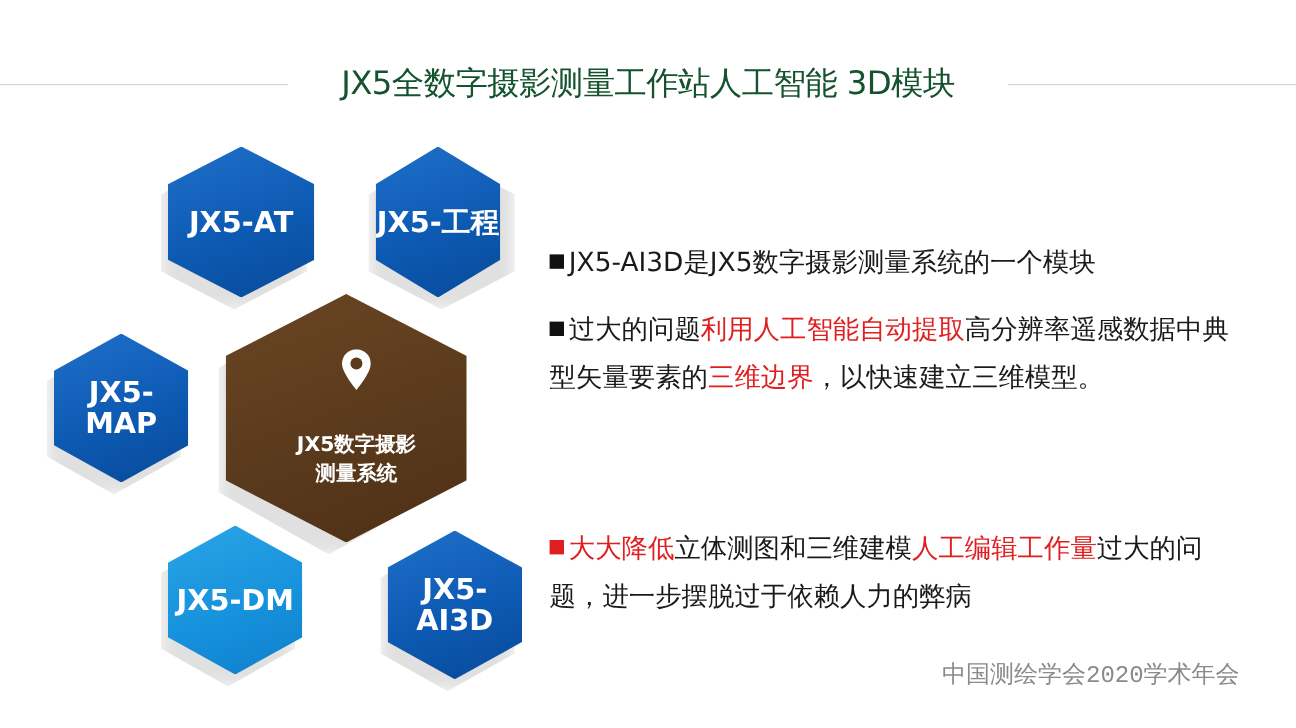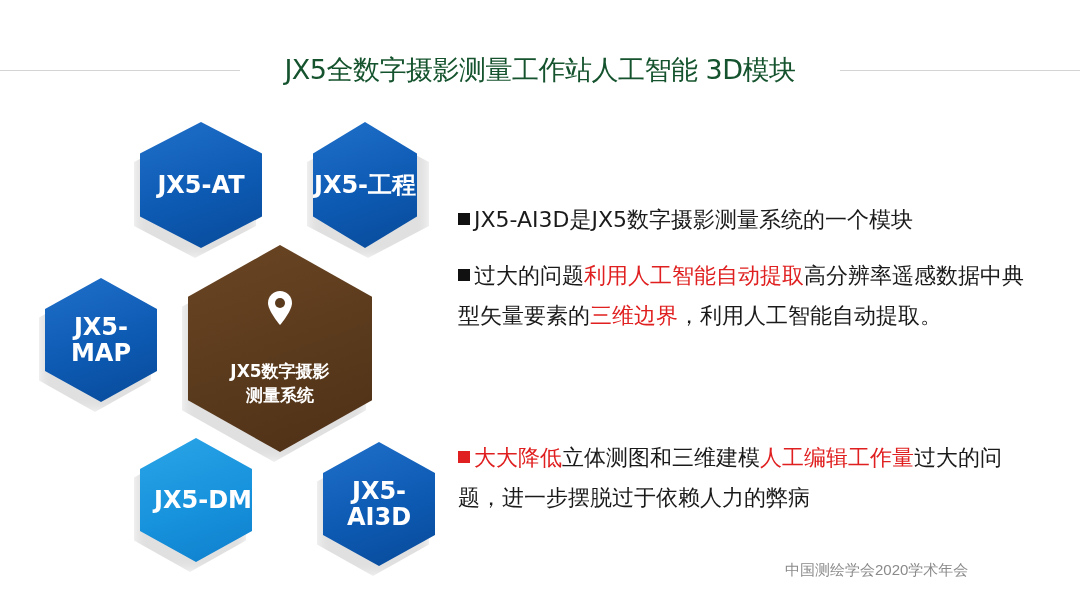--- a/index.html
+++ b/index.html
@@ -24,34 +24,34 @@
     color: #ffffff; font-weight: bold; text-align: center;
   }
   .hex-shadow {
     position: absolute;
     clip-path: polygon(50% 0%, 100% 25%, 100% 75%, 50% 100%, 0% 75%, 0% 25%);
     background: rgba(0,0,0,0.12);
     filter: blur(6px);
   }
   .hex.blue { background: linear-gradient(160deg, #1f6fc8 0%, #0d5ab3 55%, #084a99 100%); }
   .hex.light { background: linear-gradient(160deg, #2aa5e8 0%, #1792dc 55%, #0f7fcc 100%); }
-  .hex.brown { background: linear-gradient(160deg, #6a4523 0%, #5a3a1c 55%, #4e3017 100%); }
+  .hex.brown { background: linear-gradient(160deg, #6a4523 0%, #5a3a1c 55%, #4e3017 100%); padding-left: 17px; }
   .hex .label { font-size: 24px; line-height: 26px; white-space: pre-line; }
   .hex.brown .label { font-size: 17px; line-height: 24px; }
   .pin { width: 24px; height: 34px; margin-bottom: 34px; }
   .bullets {
     position: absolute; left: 458px; top: 200px; width: 600px;
     font-size: 22px; color: #1a1a1a; line-height: 40px;
   }
   .bullet { margin-bottom: 8px; }
   .bullet .sq { display: inline-block; width: 12px; height: 12px; margin-right: 4px; vertical-align: 2px; }
   .red { color: #e02020; }
   .footer {
-    position: absolute; left: 785px; top: 561px; font-family: Liberation Sans, sans-serif;
-    font-size: 15px; color: #8a8a8a;
+    position: absolute; left: 785px; top: 548px; font-family: Liberation Mono, monospace;
+    font-size: 20px; color: #8a8a8a;
   }
   .page-num {
     position: absolute; left: 985px; top: 573px; font-size: 10px; color: #8a8a8a;
     font-family: "DejaVu Serif", serif;
     margin-top: 48px;
   }
 </style>
 </head>
 <body>
 
@@ -78,35 +78,35 @@
 MAP</span>
   </div>
   <div class="hex brown" style="left:188px;top:245px;width:184px;height:207px;">
     <svg class="pin" viewBox="0 0 24 34">
       <path d="M12 0 C5.4 0 0 5.4 0 12 C0 20 12 34 12 34 C12 34 24 20 24 12 C24 5.4 18.6 0 12 0 Z" fill="#ffffff"></path>
       <circle cx="12" cy="12" r="5" fill="#5a3a1c"></circle>
     </svg>
     <span class="label">JX5数字摄影
 测量系统</span>
   </div>
-  <div class="hex light" style="left:140px;top:438px;width:112px;height:124px;align-items:flex-end;">
+  <div class="hex light" style="left:140px;top:438px;width:112px;height:124px;">
     <span class="label">JX5-DM</span>
   </div>
   <div class="hex blue" style="left:323px;top:442px;width:112px;height:124px;">
     <span class="label">JX5-
 AI3D</span>
   </div>
 </div>
 
 <div class="bullets">
   <div class="bullet" style="position:absolute;top:0;text-align:right;">
     <span class="sq" style="background:#111111;"></span><span>JX5-AI3D是JX5数字摄影测量系统的一个模块</span>
   </div>
   <div class="bullet" style="position:absolute;top:56px;width:570px;">
-    <span class="sq" style="background:#111111;"></span><span>过大的问题</span><span class="red">利用人工智能自动提取</span><span>高分辨率遥感数据中典型矢量要素的</span><span class="red">三维边界</span><span>，利用人工智能自动提取。</span>
+    <span class="sq" style="background:#111111;"></span><span>过大的问题</span><span class="red">利用人工智能自动提取</span><span>高分辨率遥感数据中典型矢量要素的</span><span class="red">三维边界</span><span>，以快速建立三维模型。</span>
   </div>
   <div class="bullet" style="position:absolute;top:202px;width:570px;margin-top:36px;">
     <span class="sq" style="background:#e02020;"></span><span class="red">大大降低</span><span>立体测图和三维建模</span><span class="red">人工编辑工作量</span><span>过大的问题，进一步摆脱过于依赖人力的弊病</span>
   </div>
 </div>
 
 <div class="footer">中国测绘学会2020学术年会</div>
 <div class="page-num">15</div>
 
 </body></html>

